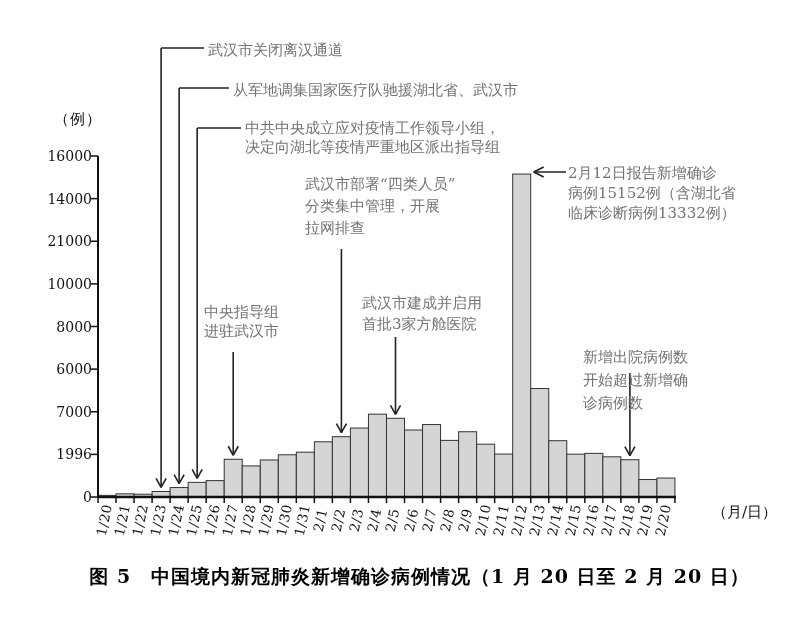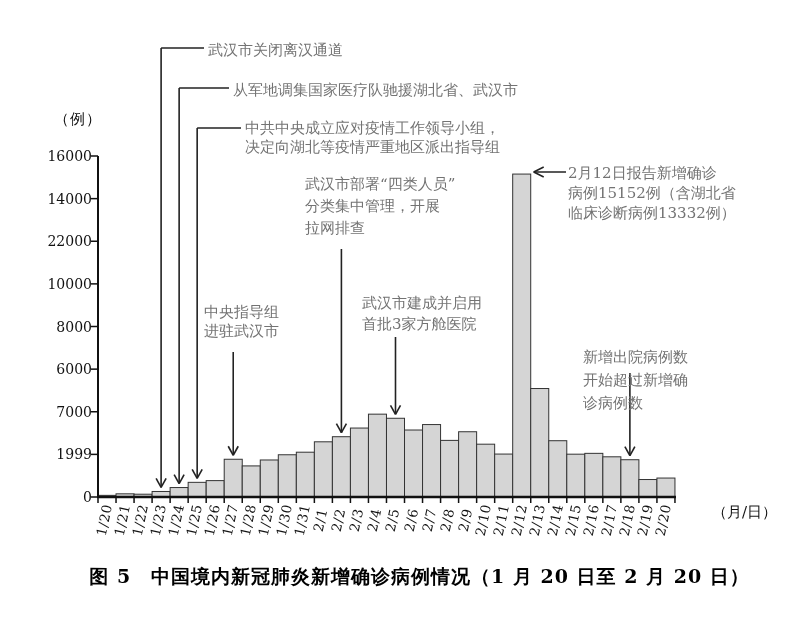--- a/index.html
+++ b/index.html
@@ -162,26 +162,26 @@
         <line x1="629.885" y1="455.7244375" x2="634.885" y2="446.7244375"></line>
       </g>
     </svg>
 
   <div id="y-unit" class="unit-label">（例）</div>
 
   <div id="x-unit" class="unit-label">（月/日）</div>
 
   <div id="y-labels">
       <div class="ytick" style="top: 488px;">0</div>
-      <div class="ytick" style="top: 445.375px;">1999</div>
+      <div class="ytick" style="top: 445.375px;">1996</div>
       <div class="ytick" style="top: 402.75px;">7000</div>
       <div class="ytick" style="top: 360.125px;">6000</div>
       <div class="ytick" style="top: 317.5px;">8000</div>
       <div class="ytick" style="top: 274.875px;">10000</div>
-      <div class="ytick" style="top: 232.25px;">22000</div>
+      <div class="ytick" style="top: 232.25px;">21000</div>
       <div class="ytick" style="top: 189.625px;">14000</div>
       <div class="ytick" style="top: 147px;">16000</div>
     </div>
   <div id="x-labels">
       <div class="xtick" style="left: 82.015px; top: 512px;">1/20</div>
       <div class="xtick" style="left: 100.045px; top: 512px;">1/21</div>
       <div class="xtick" style="left: 118.075px; top: 512px;">1/22</div>
       <div class="xtick" style="left: 136.105px; top: 512px;">1/23</div>
       <div class="xtick" style="left: 154.135px; top: 512px;">1/24</div>
       <div class="xtick" style="left: 172.165px; top: 512px;">1/25</div>

